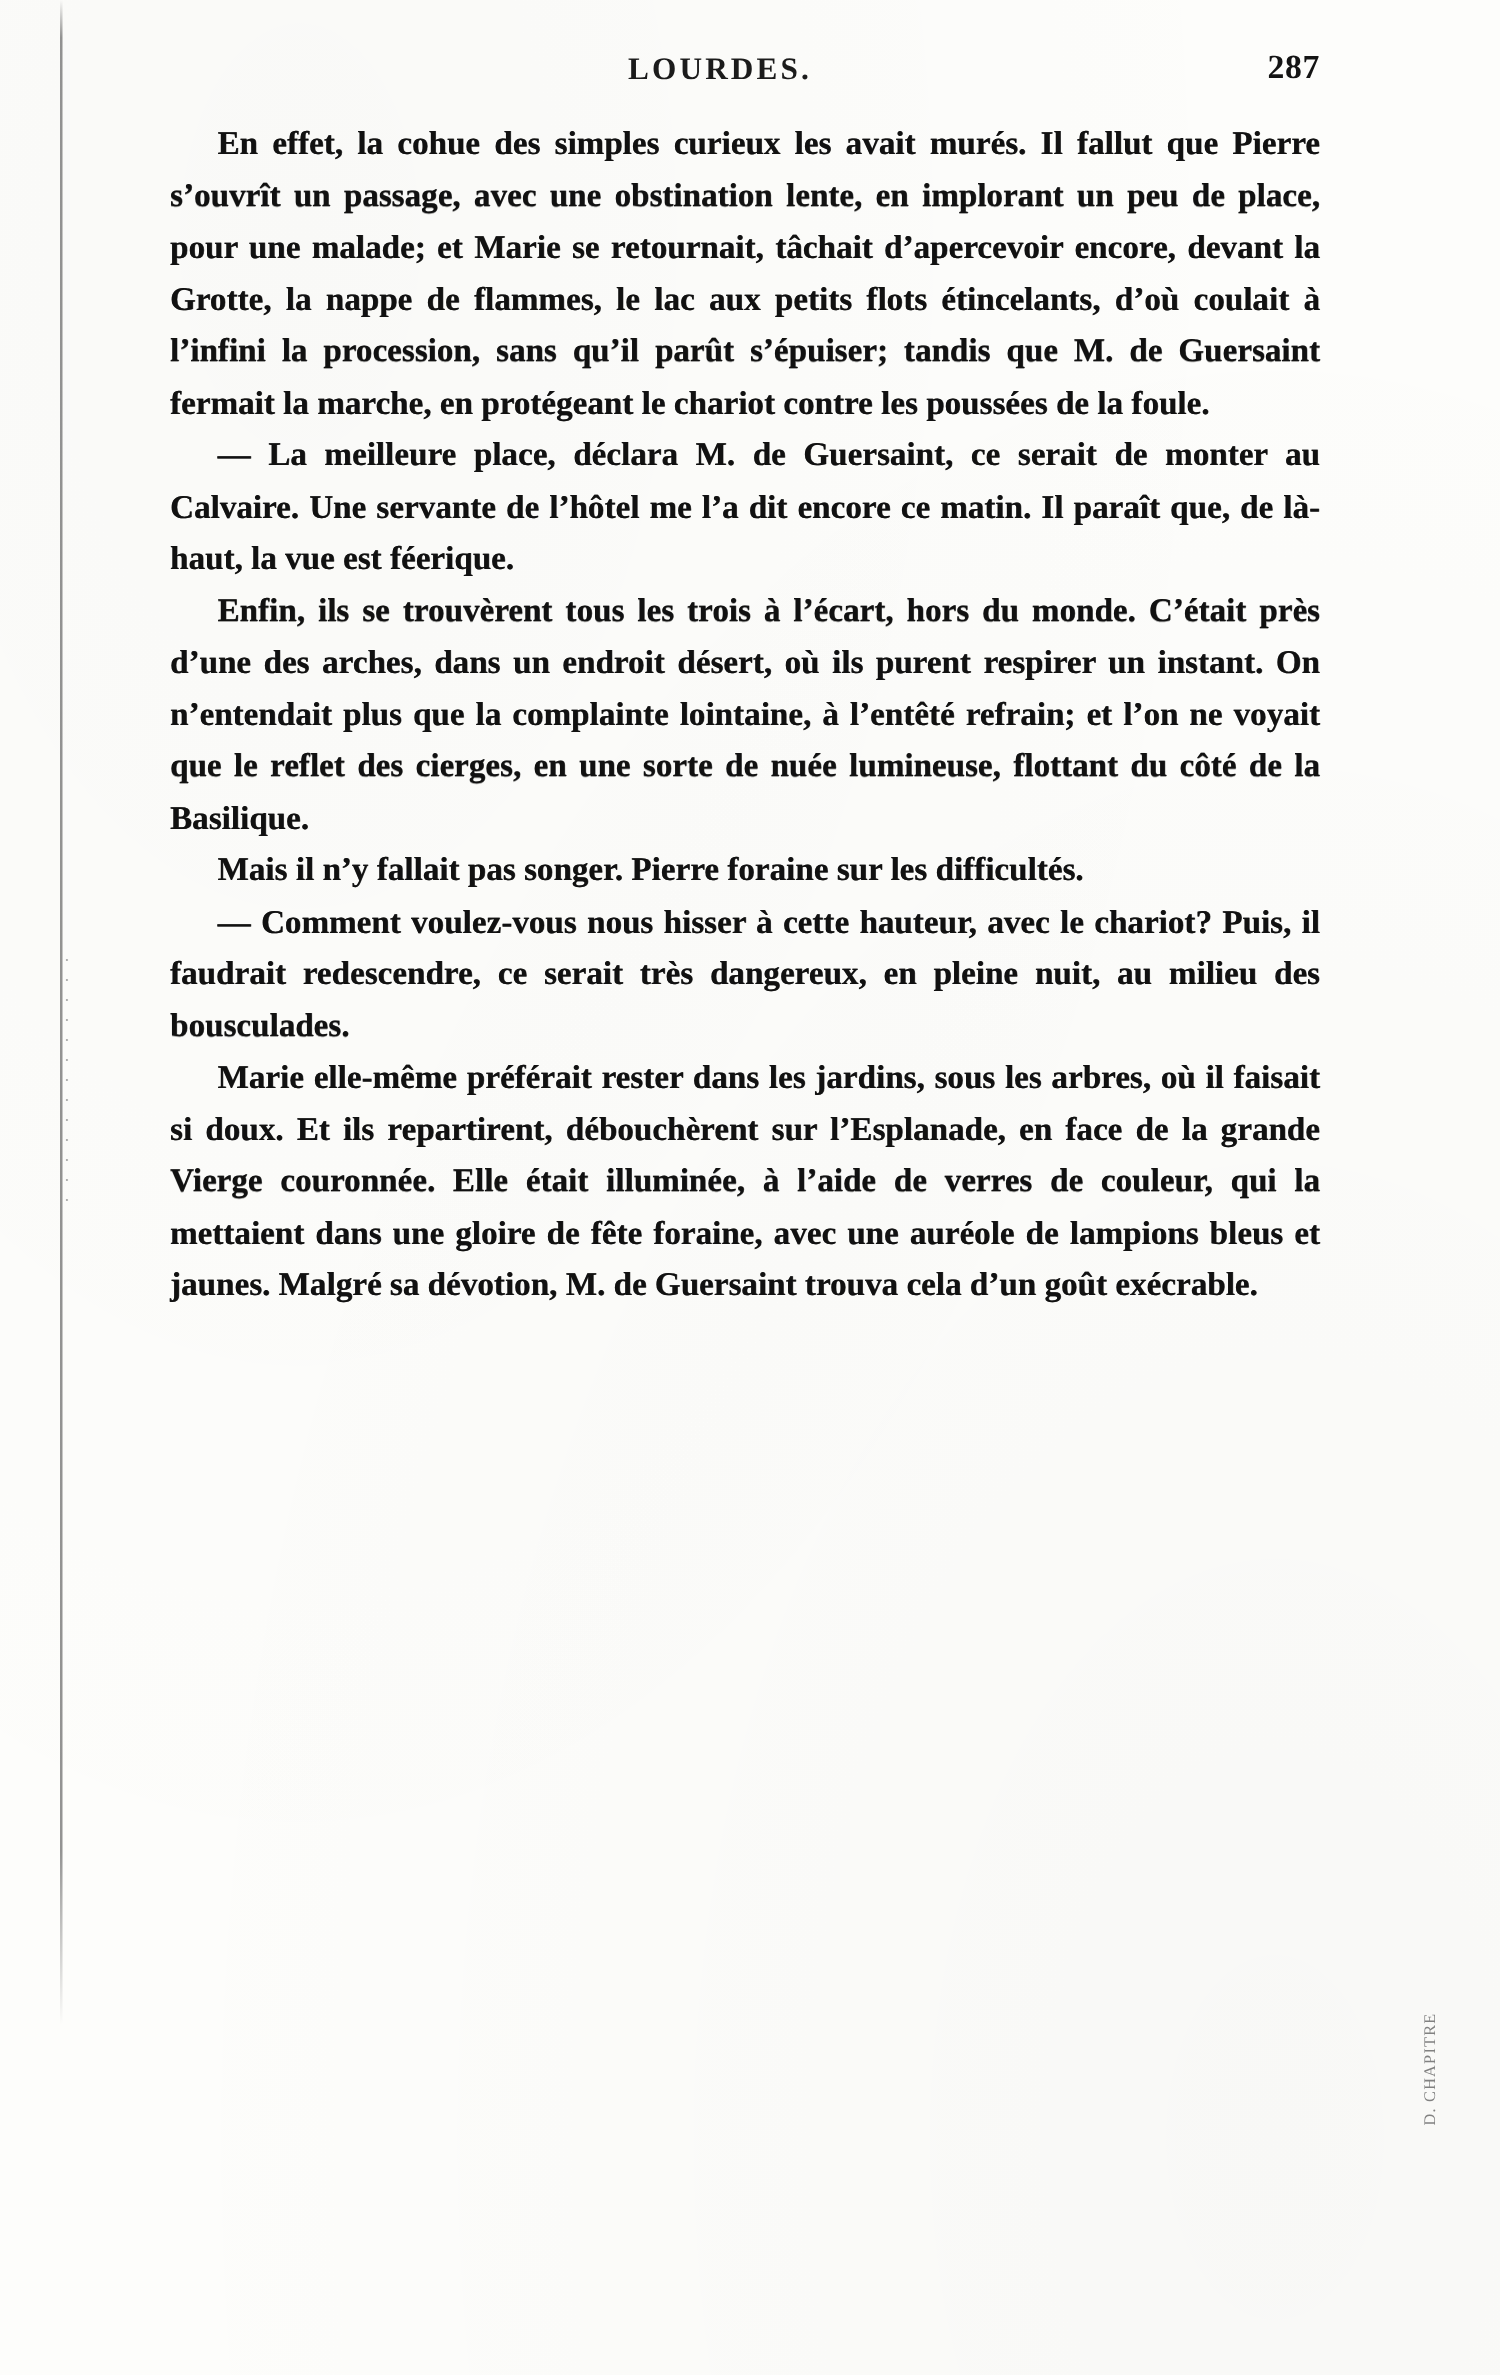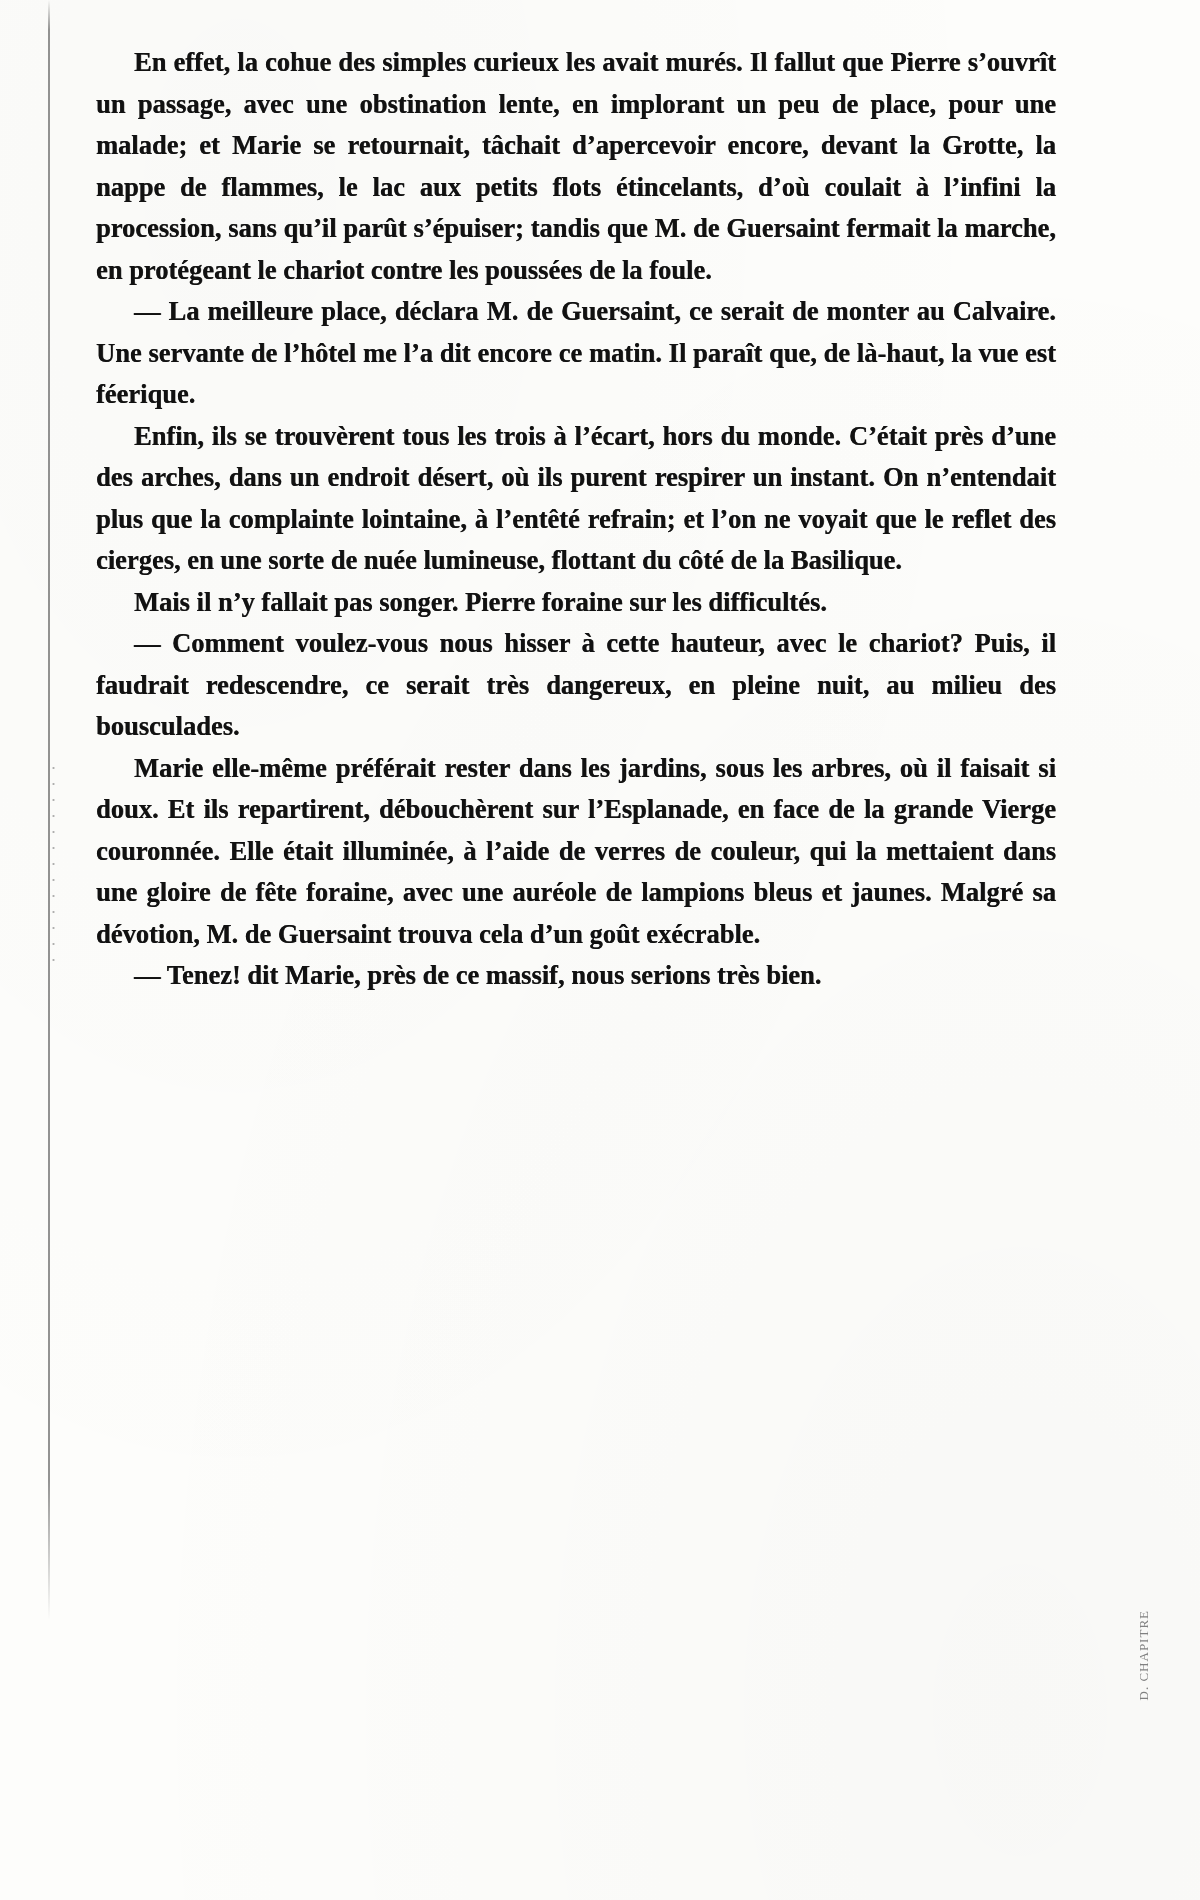--- a/index.html
+++ b/index.html
@@ -96,20 +96,21 @@
     margin: 0 0 0 0;
     text-indent: 38px;
     text-align: justify;
     font-weight: 600;
   }
 
   
   .body-text p {
     -webkit-font-smoothing: none;
     text-shadow: 0.4px 0 0 rgba(0,0,0,0.55), 0 0.35px 0 rgba(0,0,0,0.35);
+    margin-left: 40px;
   }
 
   .side-caption {
     position: absolute;
     right: 38px;
     top: 1610px;
     width: 26px;
     font-size: 13px;
     line-height: 15px;
     letter-spacing: 1px;
@@ -135,28 +136,31 @@
 </head>
 <body>
 
 <div class="page">
 
   <div class="binding-edge"></div>
   <div class="dot-col"></div>
 
   <div class="content">
 
+    <div class="header-row">
+      <div class="running-head">LOURDES.</div>
+      <div class="folio">287</div>
+    </div>
 
     <div class="body-text">
       <p>En effet, la cohue des simples curieux les avait murés. Il fallut que Pierre s’ouvrît un passage, avec une obstination lente, en implorant un peu de place, pour une malade; et Marie se retournait, tâchait d’apercevoir encore, devant la Grotte, la nappe de flammes, le lac aux petits flots étincelants, d’où coulait à l’infini la procession, sans qu’il parût s’épuiser; tandis que M. de Guersaint fermait la marche, en protégeant le chariot contre les poussées de la foule.</p>
       <p>— La meilleure place, déclara M. de Guersaint, ce serait de monter au Calvaire. Une servante de l’hôtel me l’a dit encore ce matin. Il paraît que, de là-haut, la vue est féerique.</p>
       <p>Enfin, ils se trouvèrent tous les trois à l’écart, hors du monde. C’était près d’une des arches, dans un endroit désert, où ils purent respirer un instant. On n’entendait plus que la complainte lointaine, à l’entêté refrain; et l’on ne voyait que le reflet des cierges, en une sorte de nuée lumineuse, flottant du côté de la Basilique.</p>
       <p>Mais il n’y fallait pas songer. Pierre foraine sur les difficultés.</p>
       <p>— Comment voulez-vous nous hisser à cette hauteur, avec le chariot? Puis, il faudrait redescendre, ce serait très dangereux, en pleine nuit, au milieu des bousculades.</p>
       <p>Marie elle-même préférait rester dans les jardins, sous les arbres, où il faisait si doux. Et ils repartirent, débouchèrent sur l’Esplanade, en face de la grande Vierge couronnée. Elle était illuminée, à l’aide de verres de couleur, qui la mettaient dans une gloire de fête foraine, avec une auréole de lampions bleus et jaunes. Malgré sa dévotion, M. de Guersaint trouva cela d’un goût exécrable.</p>
-      <p>— Tenez! dit Marie, près de ce massif, nous serions très bien.</p>
     </div>
 
   </div>
 
   <div class="side-caption">D. CHAPITRE</div>
 
 </div>
 
 </body></html>

